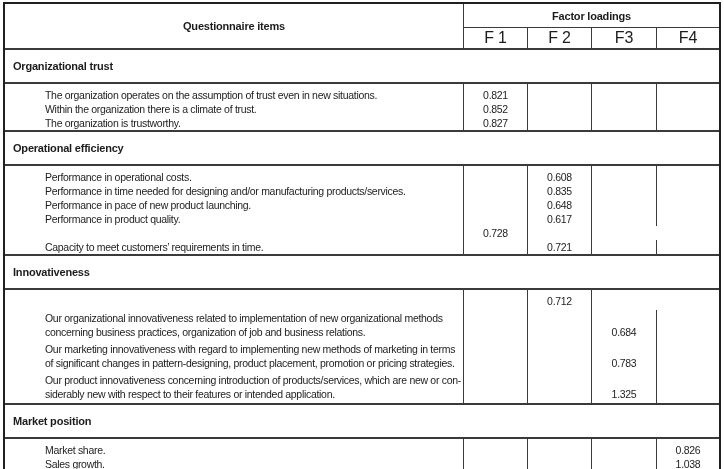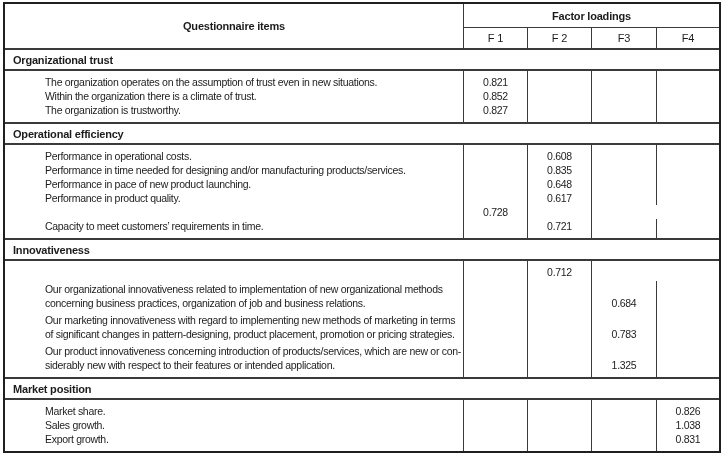--- a/index.html
+++ b/index.html
@@ -34,46 +34,46 @@
   .thead .group-head{
     grid-column:2/6;grid-row:1;
     display:flex;align-items:center;justify-content:center;
     font-weight:bold;font-size:11px;letter-spacing:-0.2px;
     border-left:1px solid var(--line);
     border-bottom:1px solid var(--line);
   }
   .thead .f-head{
     grid-row:2;
     display:flex;align-items:center;justify-content:center;
-    font-size:11px;letter-spacing:-0.2px;
+    font-size:16px;letter-spacing:-0.2px;
     border-left:1px solid var(--line);
   }
   
   .srow{
     border-top:2px solid var(--line);
     border-bottom:2px solid var(--line);
-    height:23px;
+    height:36px;
     display:flex;align-items:center;
     padding-left:8px;
     font-weight:bold;font-size:11px;letter-spacing:-0.2px;
   }
   
   .irow .cell{
     font-size:10.5px;line-height:14px;letter-spacing:-0.3px;
   }
   .irow .cell + .cell{border-left:1px solid var(--line);}
   .irow .text{
     padding-left:8px;padding-right:6px;
     white-space:pre;overflow:hidden;margin-left:32px;
   }
   .irow .val{
     display:flex;align-items:flex-end;justify-content:center;
   }
   .sblock .irow:first-child .cell{padding-top:4px;}
-  .sblock .irow:last-child .cell{padding-bottom:5px;}
+  .sblock .irow:last-child .cell{}
   .irow.ml .cell{padding-top:1px;padding-bottom:2px;}
 </style>
 </head>
 <body>
 
 <div class="page">
   <div class="ftable">
 
     <div class="thead">
       <div class="items-head">Questionnaire items</div>

